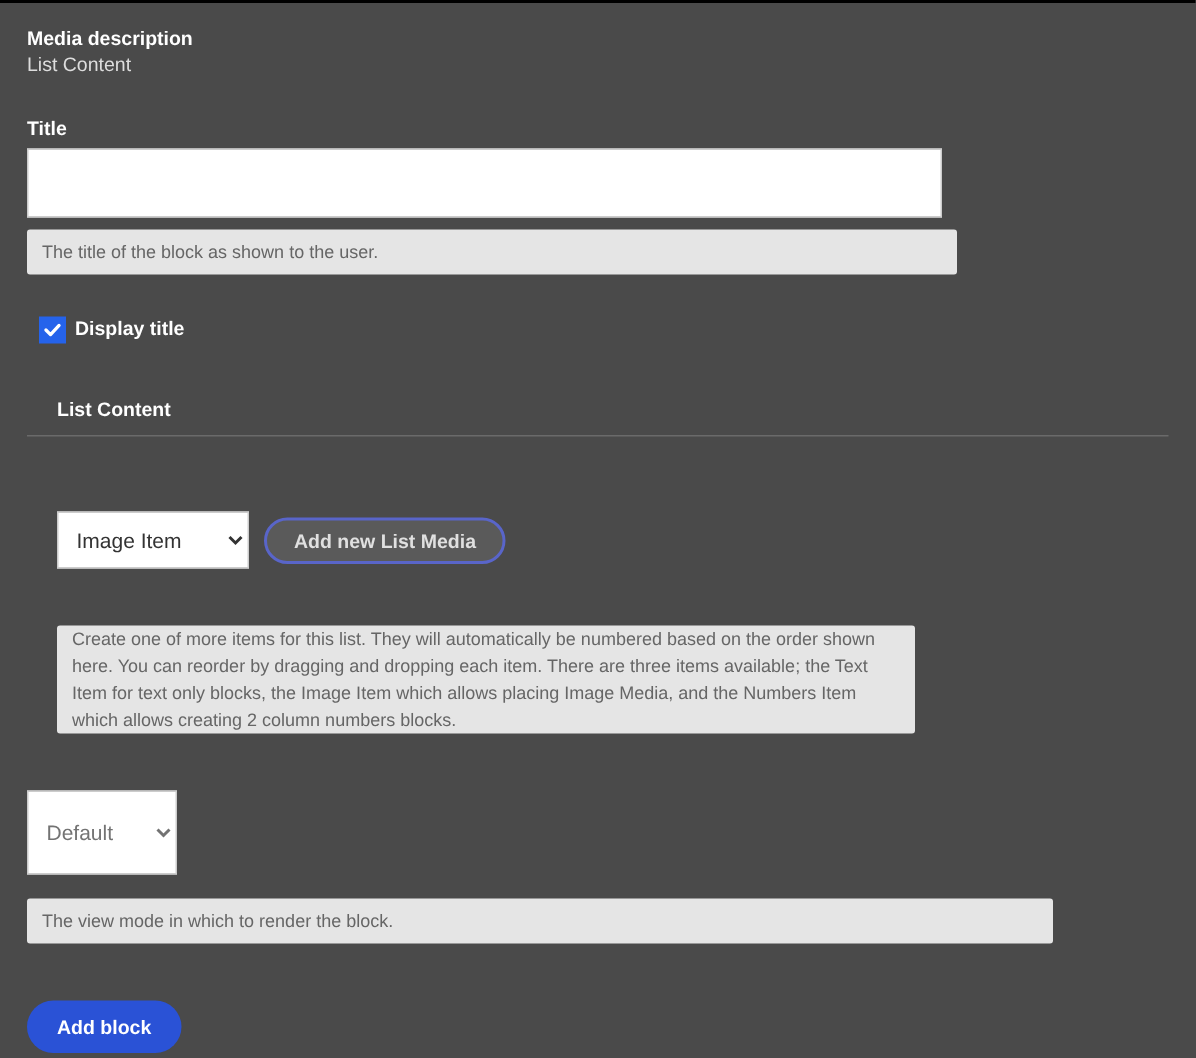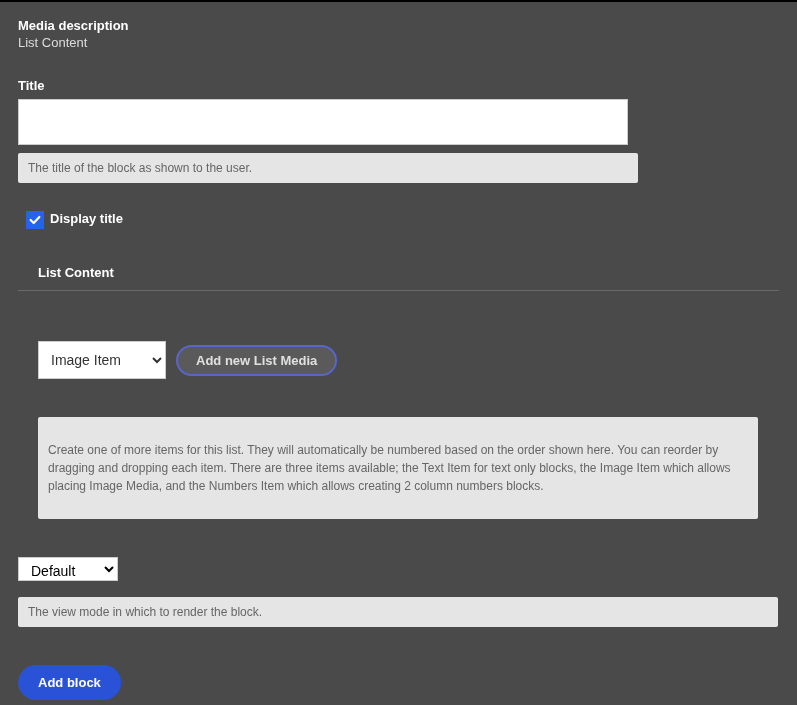--- a/index.html
+++ b/index.html
@@ -117,53 +117,53 @@
       font-weight: bold;
       font-size: 13px;
       padding: 6px 18px;
       border-radius: 18px;
       cursor: pointer;
     }
     .list-help {
       background: #e5e5e5;
       color: #666;
       font-size: 12px;
-      padding: 24px 10px;
+      padding: 0 10px;
       margin-top: 38px;
       margin-left: 20px;
-      width: 720px;
+      width: 572px;
       line-height: 1.5;
       border-radius: 2px;
     }
     .view-mode-section {
       margin-top: 38px;
     }
     .view-mode-label {
       font-weight: bold;
       font-size: 13px;
       color: #fff;
       margin-bottom: 6px;
       display: block;
     }
     .view-mode-select {
-      height: 24px;
+      height: 56px;
       padding: 4px 8px;
       font-size: 14px;
       background: #fff;
       border: 1px solid #ccc;
-      color: #000000;
+      color: #737373;
       min-width: 100px;
     }
     .view-mode-help {
       background: #e5e5e5;
       color: #666;
       font-size: 12px;
       padding: 8px 10px;
       margin-top: 16px;
-      width: 760px;
+      width: 684px;
       border-radius: 2px;
     }
     .add-block-btn {
       background: #2a52d6;
       color: #fff;
       font-weight: bold;
       font-size: 13px;
       border: none;
       padding: 10px 20px;
       border-radius: 20px;

